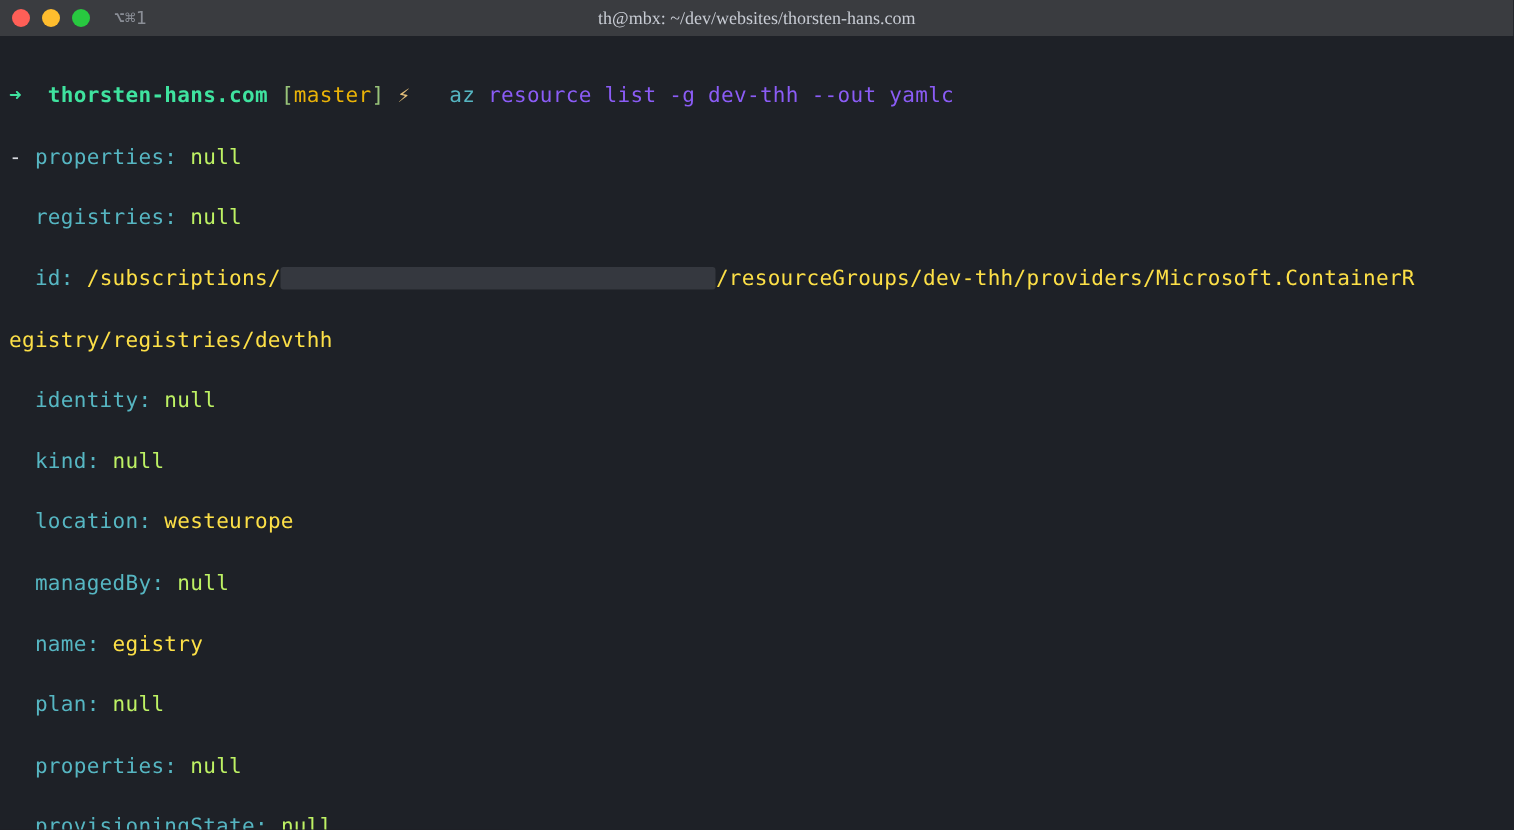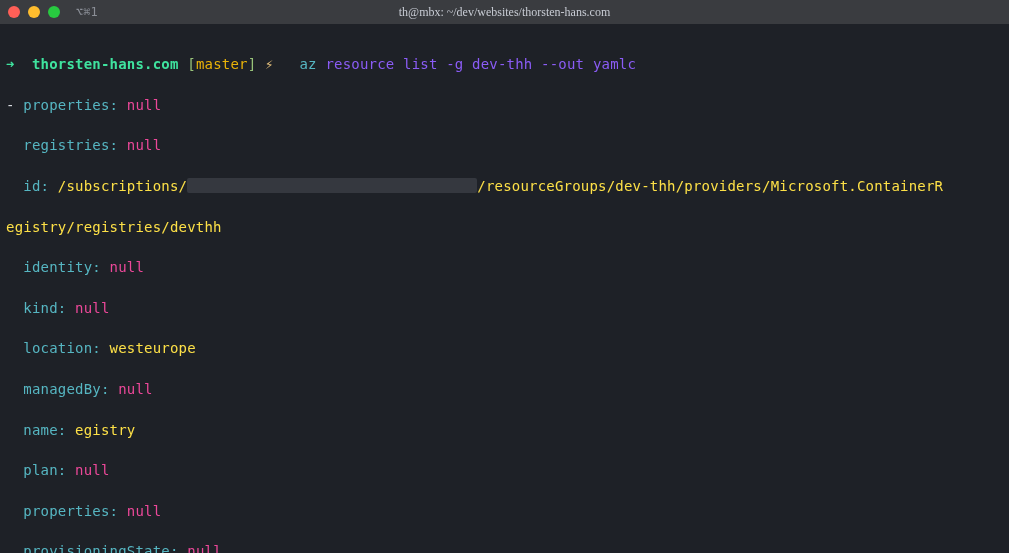--- a/index.html
+++ b/index.html
@@ -55,21 +55,21 @@
     .prompt-line { white-space: pre; }
     .arrow { color: #3fe39f; }
     .host { color: #3fe39f; font-weight: bold; }
     .branch-b { color: #98c379; }
     .branch { color: #eab308; }
     .lightning { color: #e5c07b; }
     .cmd-first { color: #56b6c2; }
     .cmd-rest { color: #8b5cf6; }
     .dash { color: #d7dae0; }
     .key { color: #56b6c2; }
-    .val-null { color: #ec4899; }
+    .val-null { color: #bef264; }
     .val-str { color: #fde047; }
     .colon { color: #56b6c2; }
     .redacted {
       display: inline-block;
       width: 290px;
       height: 15px;
       background: #35383f;
       vertical-align: text-top;
       border-radius: 2px;
     }

